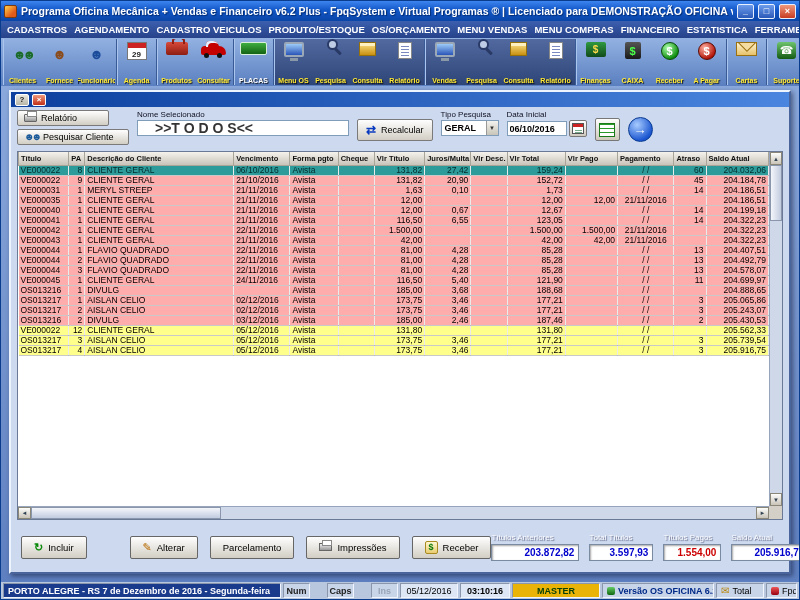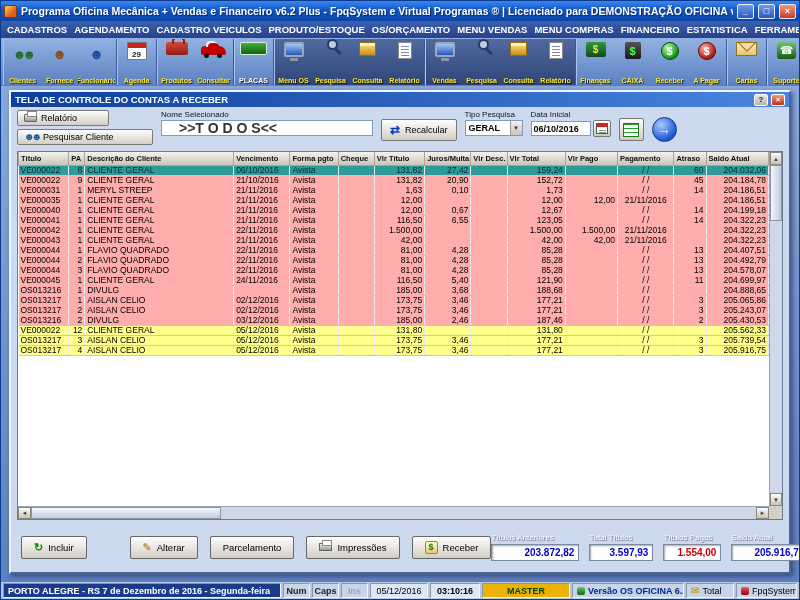--- a/index.html
+++ b/index.html
@@ -95,21 +95,21 @@
   .p-btn{width:14px;height:12px;font-size:8px;line-height:10px;text-align:center;font-weight:bold;padding:0;
          border:1px solid #fff;border-radius:2px;background:linear-gradient(#e8e8e0,#b8b4a8);color:#222;}
   .p-btn.close{background:linear-gradient(#f0987c,#c03018);color:#fff;}
 
   
   .controls{flex:0 0 42px;display:flex;align-items:flex-start;gap:8px;padding:3px 6px 0 6px;}
   .ctrl-stack{display:flex;flex-direction:column;gap:3px;}
   .btn-sm{height:16px;display:flex;align-items:center;gap:4px;font-size:9px;padding:0 6px;
           background:linear-gradient(#fefefe,#d2cec4);border:1px solid #7a7a7a;border-radius:2px;
           font-family:"Liberation Sans",sans-serif;}
-  .btn-sm.w1{width:92px;} .btn-sm.w2{width:136px;}
+  .btn-sm.w1{width:92px;} .btn-sm.w2{width:112px;}
   .mini-printer{width:13px;height:8px;background:linear-gradient(#eee,#999);border:1px solid #666;
                 border-radius:1px;position:relative;flex:0 0 auto;}
   .mini-printer::before{content:"";position:absolute;top:-4px;left:2px;width:8px;height:4px;background:#fff;border:1px solid #888;}
   .mini-people{font-size:10px;color:#1a5a9a;line-height:10px;}
   .mini-people::before{content:"☻☻";letter-spacing:-3px;}
   .field{display:flex;flex-direction:column;gap:1px;}
   .field label{font-size:8px;color:#101020;}
   .inp{border:1px solid #7f9db9;background:#fff;font-family:"Liberation Sans",sans-serif;}
   .inp.nome{width:212px;height:16px;font-size:14px;font-weight:bold;color:#333;padding:0 17px;}
   .btn-recalc{height:22px;margin-top:9px;display:flex;align-items:center;gap:5px;font-size:9px;padding:0 8px;
@@ -327,21 +327,20 @@
           <div class="tbi i-support"></div>
           <div class="tb-label">Suporte</div>
         </div>
       </div>
     </div>
 
   <div class="workspace">
     <div class="panel">
 
       <div class="panel-titlebar">
-        <span class="panel-title">TELA DE CONTROLE DO CONTAS A RECEBER</span>
         <button class="p-btn">?</button>
         <button class="p-btn close">×</button>
       </div>
 
       <div class="controls">
         <div class="ctrl-stack">
           <button class="btn-sm w1">
             <span class="mini-printer"></span>
             <span>Relatório</span>
           </button>
@@ -788,21 +787,21 @@
               <div class="sum-val" style="color: rgb(0, 0, 204); width: 78px;">205.916,75</div>
             </div>
           </div>
       </div>
 
     </div>
   </div>
 
   <div class="statusbar">
     <div class="seg place">PORTO ALEGRE - RS  7 de Dezembro de 2016 - Segunda-feira</div>
-    <div id="status-indicators" style="display:flex;gap:2px;">
+    <div id="status-indicators" style="display:flex;gap:17px;">
         <div class="seg ind">Num</div>
         <div class="seg ind">Caps</div>
         <div class="seg ind off">Ins</div>
       </div>
     <div class="seg datetime">05/12/2016</div>
     <div class="seg timeseg">03:10:16</div>
     <div class="seg master">MASTER</div>
     <div class="seg version">
       <span class="dot-icon" style="background:linear-gradient(#6c6,#161);"></span>
       <span>Versão OS OFICINA 6.2</span>

